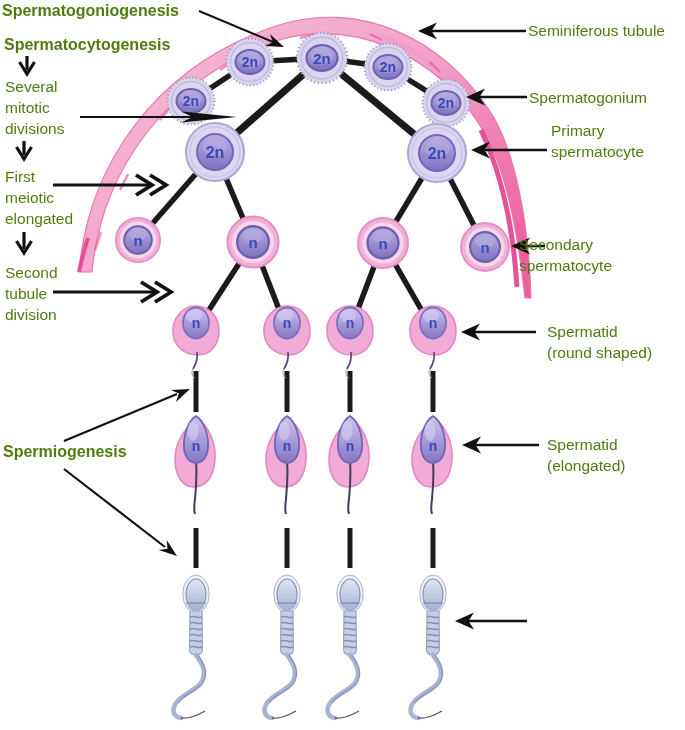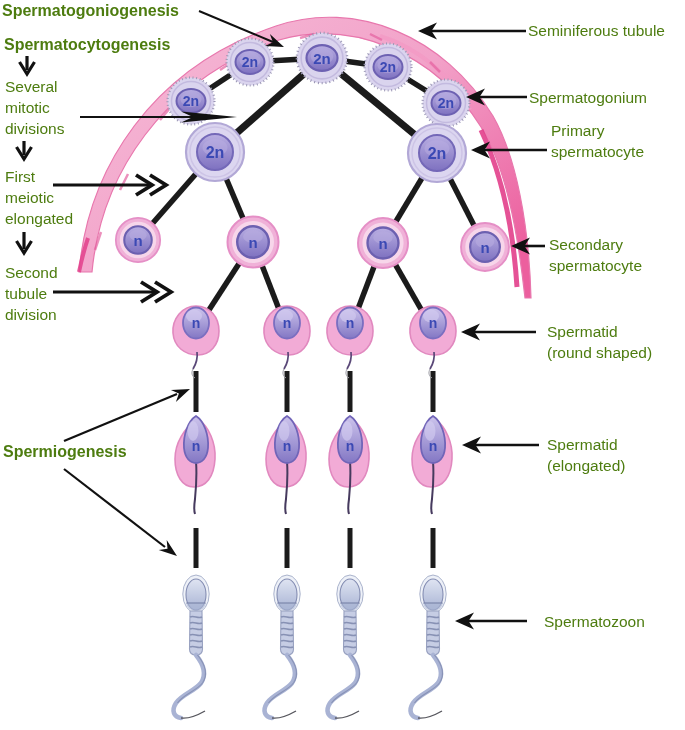--- a/index.html
+++ b/index.html
@@ -253,21 +253,20 @@
 elongated</div>
 <div class="lbl" style="left:5px;top:262px">Second
 tubule
 division</div>
 <div class="lbl bold" style="left:3px;top:441px">Spermiogenesis</div>
 
 <div class="lbl" style="left:528px;top:20px">Seminiferous tubule</div>
 <div class="lbl" style="left:529px;top:87px">Spermatogonium</div>
 <div class="lbl" style="left:551px;top:120px">Primary
 spermatocyte</div>
-<div class="lbl" style="left:549px;top:234px">Secondary
+<div class="lbl" style="left:519px;top:234px">Secondary
 spermatocyte</div>
 <div class="lbl" style="left:547px;top:321px">Spermatid
 (round shaped)</div>
 <div class="lbl" style="left:547px;top:434px">Spermatid
 (elongated)</div>
-<div class="lbl" style="left:544px;top:611px">Spermatozoon</div>
 
 </div>
 
 </body></html>

